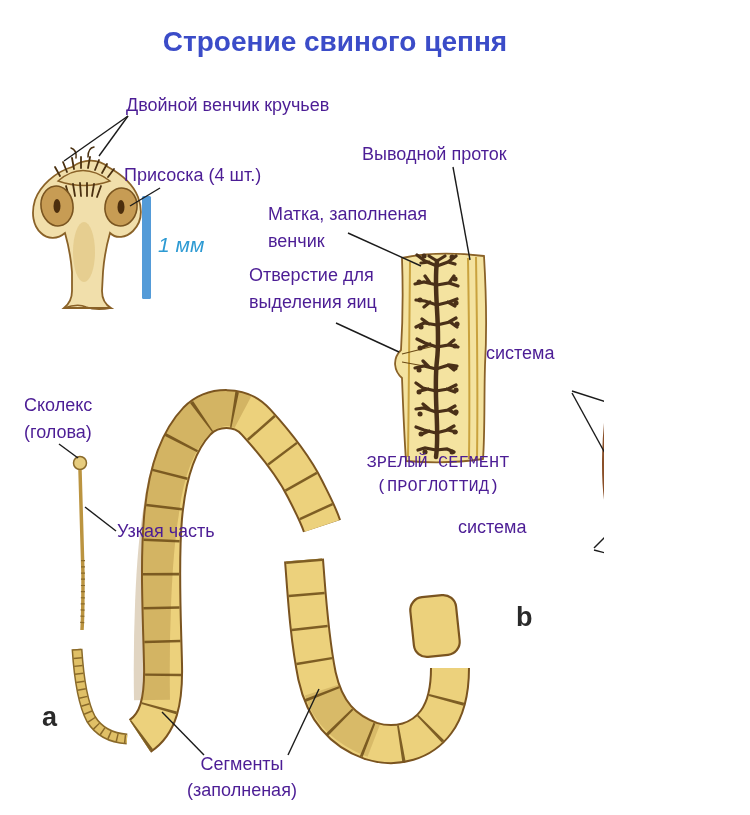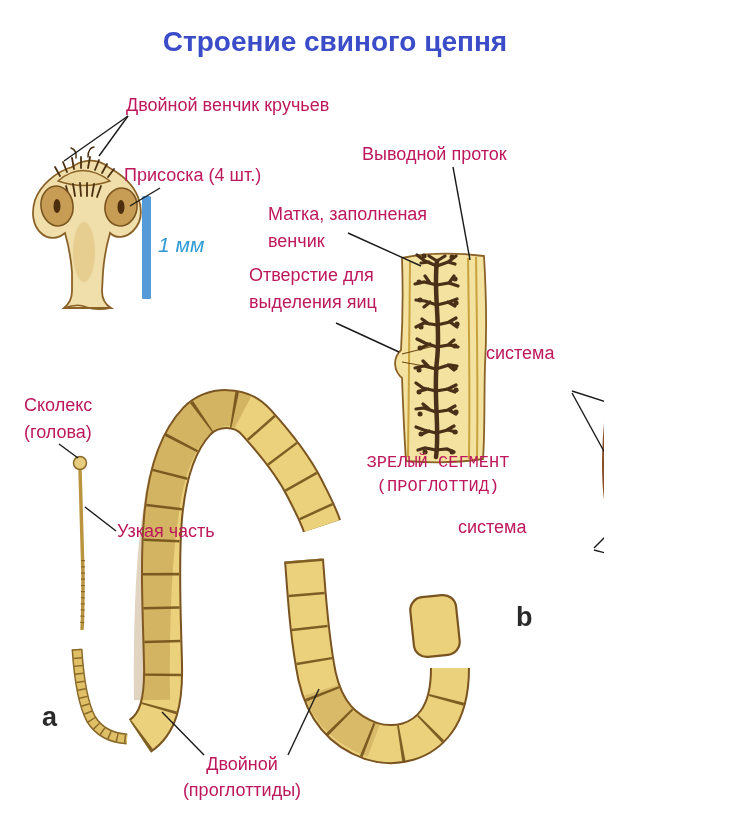--- a/index.html
+++ b/index.html
@@ -1,19 +1,19 @@
 <!DOCTYPE html>
 <html><head>
 <meta charset="utf-8">
 <style>
   html,body{margin:0;padding:0;background:#ffffff;}
   .canvas{position:relative;width:604px;height:815px;background:#ffffff;overflow:hidden;
           font-family:"Liberation Sans",sans-serif;}
   .canvas svg{position:absolute;left:0;top:0;}
-  .lbl{position:absolute;font-size:18px;line-height:27px;color:#be185d;white-space:nowrap;}
+  .lbl{position:absolute;font-size:18px;line-height:27px;color:#4c1d95;white-space:nowrap;}
   .lbl span{display:block;}
   .page-title{position:absolute;left:110px;top:26px;width:450px;text-align:center;
               font-size:28px;font-weight:bold;color:#3b4cc8;}
   .caption{font-size:17px;line-height:24px;text-align:center;white-space:normal;font-family:Liberation Mono, monospace;}
   .marker{position:absolute;font-size:27px;font-weight:bold;color:#2a2a2a;}
   .scale-text{position:absolute;font-size:21px;color:#2d9ad3;white-space:nowrap;font-style:italic;}
 </style>
 </head>
 <body>
 
@@ -219,18 +219,18 @@
     <span>система</span>
   </div>
   <div class="marker" style="left:516px;top:602px">b</div>
 
   <div class="lbl" style="left:24px;top:392px">
     <span>Сколекс</span>
     <span>(голова)</span>
   </div>
   <div class="lbl" style="left:117px;top:518px">Узкая часть</div>
   <div class="lbl" style="left:158px;top:751px;width:168px;text-align:center;line-height:26px">
-    <span>Двойной</span>
-    <span>(проглоттиды)</span>
+    <span>Сегменты</span>
+    <span>(заполненая)</span>
   </div>
   <div class="marker" style="left:42px;top:702px">a</div>
 
 </div>
 
 </body></html>

